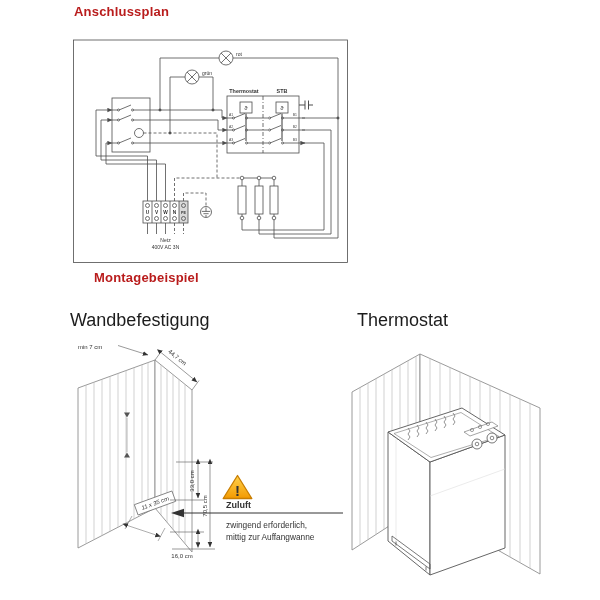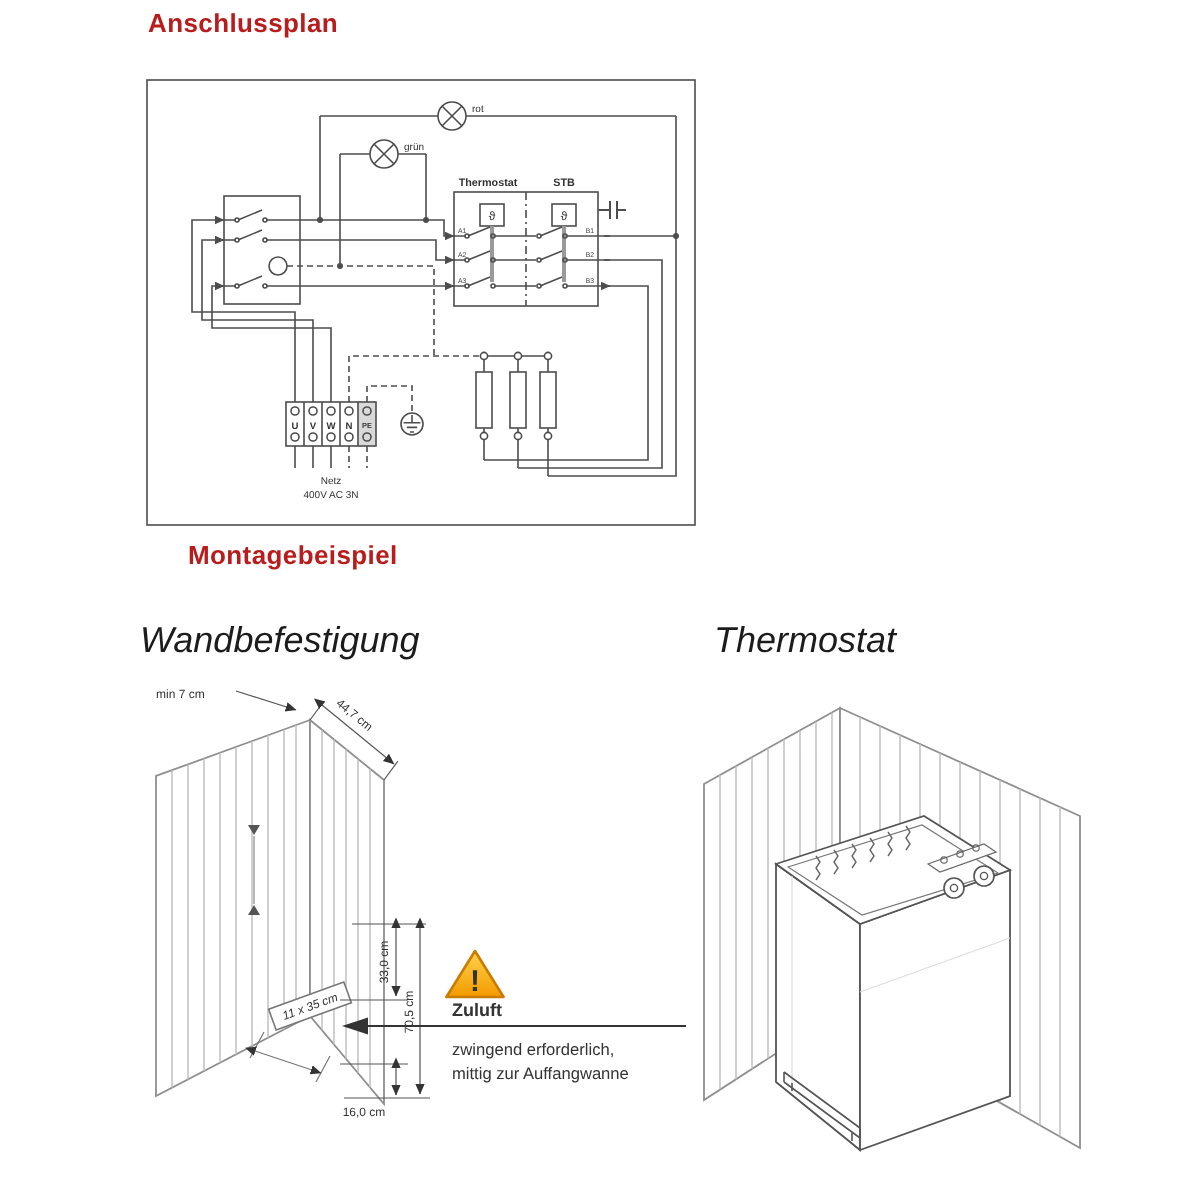--- a/index.html
+++ b/index.html
@@ -1,19 +1,19 @@
 <!DOCTYPE html>
 <html><head>
 <meta charset="utf-8">
 <style>
   html,body{margin:0;padding:0;background:#fff;}
   #stage{position:relative;width:600px;height:600px;background:#fff;overflow:hidden;
          font-family:"Liberation Sans","DejaVu Sans",sans-serif;}
   .h-orange{position:absolute;font-size:13px;font-weight:bold;color:#b91c1c;letter-spacing:.2px;}
-  .h-sub{position:absolute;font-size:18px;font-weight:400;color:#1c1c1c;font-style:italic;}
+  .h-sub{position:absolute;font-size:18px;font-weight:400;color:#1c1c1c;}
   svg{position:absolute;}
   svg text{font-family:"Liberation Sans","DejaVu Sans",sans-serif;fill:#333;}
   .tiny{font-size:3.4px;fill:#444;}
   .sm{font-size:5px;fill:#333;}
   .dim{font-size:6px;fill:#333;}
 </style>
 </head>
 <body>
 
 <div id="stage">

